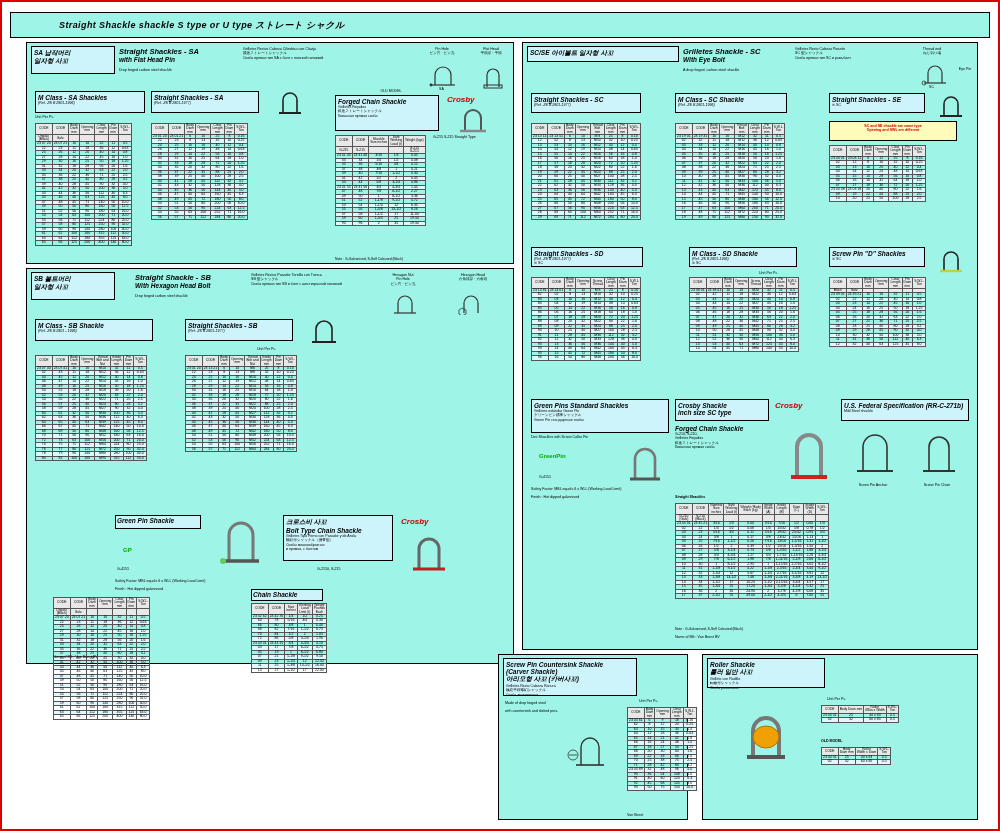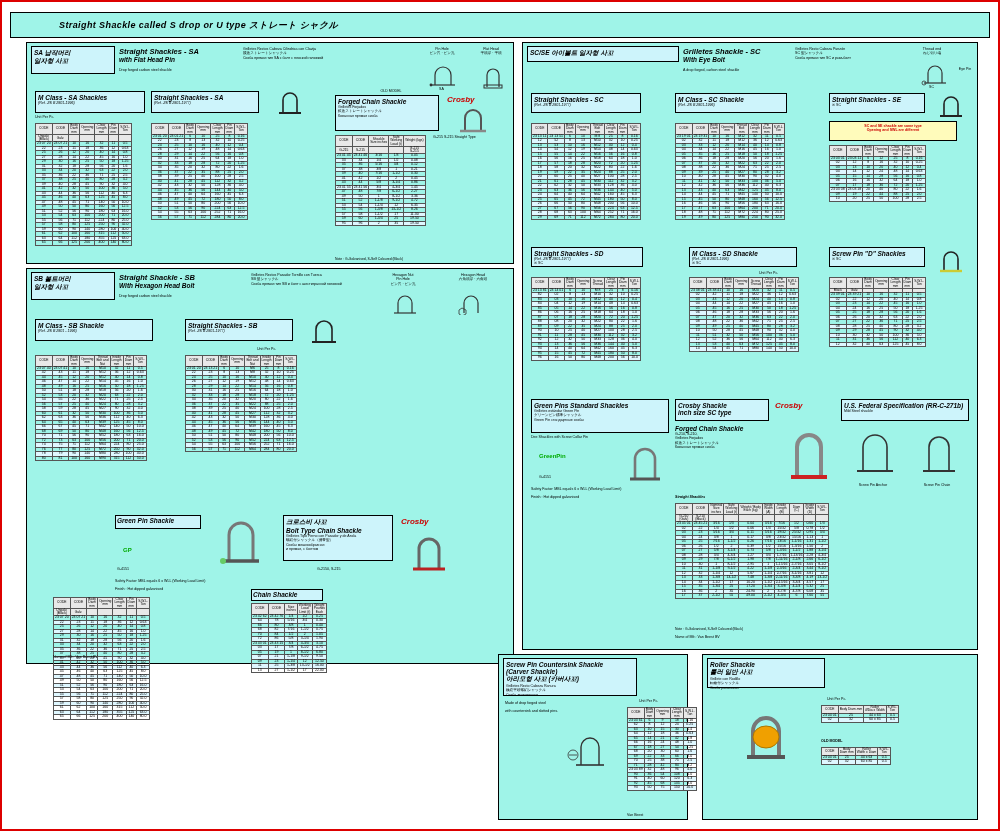--- a/index.html
+++ b/index.html
@@ -35,21 +35,21 @@
   .redtxt{color:#c00;font-weight:bold;}
   .crosby{color:#c00;font-weight:bold;font-style:italic;font-size:8px;}
   .gp{color:#0a0;font-weight:bold;font-size:6px;}
 </style>
 </head>
 <body>
 
 <div class="page">
 
   <div class="banner">
-    <span>Straight Shackle   called  S drop or U type      ストレート シャクル</span>
+    <span>Straight Shackle   shackle  S type or U type      ストレート シャクル</span>
   </div>
 
   <div class="panel mint" style="left:24px;top:40px;width:488px;height:222px;">
     <div class="cyanbox" style="position:absolute;left:4px;top:3px;width:84px;height:28px;padding:2px;">
       <div class="ttl2" style="white-space:pre-line;line-height:1.3;">SA 납작머리
 일자형 사꼬</div>
     </div>
     <div style="position:absolute;left:92px;top:4px;width:120px;">
       <div class="ttl">Straight Shackles - SA</div>
       <div class="ttl2">with Flat Head Pin</div>
@@ -667,21 +667,21 @@
         </table>
     </div>
     <div class="note" style="position:absolute;left:308px;top:214px;">Note : G-Galvanised,  S-Self Coloured (Black)</div>
   </div>
 
   <div class="panel mint" style="left:24px;top:266px;width:488px;height:396px;">
     <div class="cyanbox" style="position:absolute;left:4px;top:3px;width:84px;height:28px;padding:2px;">
       <div class="ttl2" style="white-space:pre-line;line-height:1.3;">SB 볼트머리
 일자형 사꼬</div>
     </div>
-    <div style="position:absolute;left:92px;top:4px;width:128px;">
+    <div style="position:absolute;left:108px;top:4px;width:128px;">
       <div class="ttl">Straight Shackle - SB</div>
       <div class="ttl2">With Hexagon Head Bolt</div>
       <div class="xsml" style="margin-top:5px;">Drop forged carbon steel shackle</div>
     </div>
     <div style="position:absolute;left:224px;top:4px;width:124px;" class="xsml">
       <div>Grilletes Rectos Pasador Tornillo con Tuerca</div>
       <div>SB 型シャックル</div>
       <div>Скоба прямая тип SB и болт с шестигранной головкой</div>
     </div>
     <div style="position:absolute;left:352px;top:4px;width:48px;" class="xsml center">

